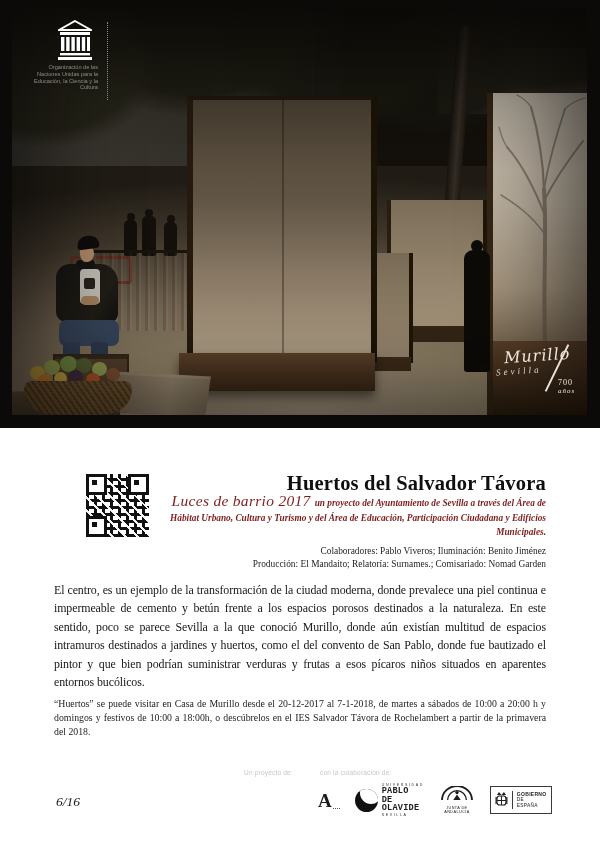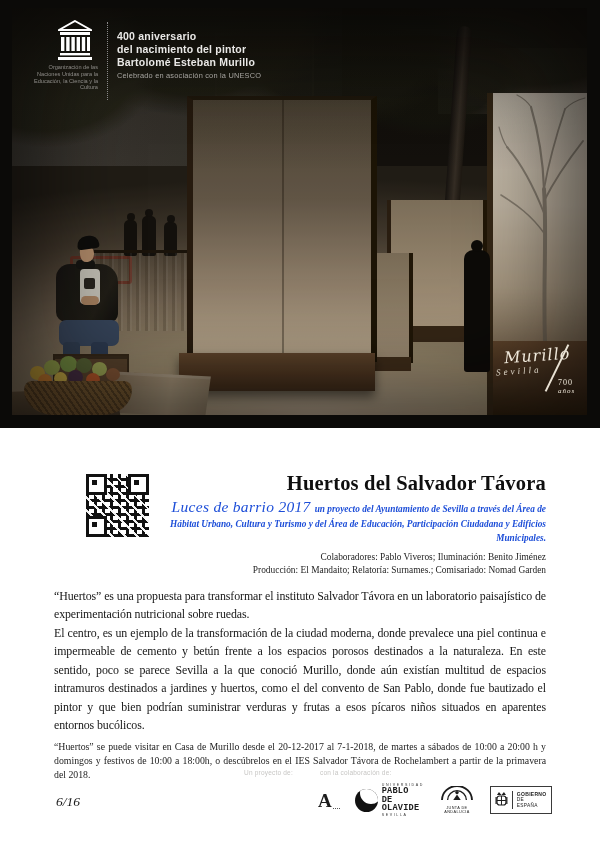--- a/index.html
+++ b/index.html
@@ -132,21 +132,21 @@
     background:
       repeating-linear-gradient(45deg,rgba(255,255,255,.95) 0 2px,transparent 2px 9px),
       repeating-linear-gradient(0deg,#111 0 3px,transparent 3px 7px),
       repeating-linear-gradient(90deg,#111 0 3px,transparent 3px 8px);}
   .qr-f{position:absolute;width:15px;height:15px;border:3px solid #111;background:#fff;}
   .qr-f::after{content:"";position:absolute;left:3px;top:3px;width:5px;height:5px;background:#111;}
   .qr-f.tl{left:2px;top:2px;} .qr-f.tr{right:2px;top:2px;} .qr-f.bl{left:2px;bottom:2px;}
 
   .title-block{flex:1;text-align:right;}
   .art-title{font-size:20.5px;font-weight:bold;letter-spacing:.2px;color:#0f0f0f;line-height:22px;}
-  .art-sub{margin-top:7px;font-style:italic;line-height:12.5px;color:#1d4ed8;}
+  .art-sub{margin-top:1px;font-style:italic;line-height:12.5px;color:#7f1d1d;}
   .art-sub .lead{font-size:15.5px;letter-spacing:.3px;}
   .art-sub .rest{font-size:9.3px;font-weight:bold;}
   .credits{margin-top:6px;font-size:9.4px;line-height:13px;color:#1e1e1e;}
 
   .body-text{margin:10px 54px 0 54px;font-size:11.9px;line-height:18.5px;text-align:justify;
     letter-spacing:-.1px;color:#161616;hyphens:auto;-webkit-hyphens:auto;}
   .body-text p{margin:0;}
   .footnote{margin:5px 54px 0 54px;font-size:9.8px;line-height:14px;text-align:justify;color:#222;hyphens:auto;}
 
   
@@ -280,26 +280,20 @@
           <rect x="13.4" y="17" width="3.4" height="14" fill="#ffffff"></rect>
           <rect x="18.6" y="17" width="3.4" height="14" fill="#ffffff"></rect>
           <rect x="23.8" y="17" width="3.4" height="14" fill="#ffffff"></rect>
           <rect x="29" y="17" width="3" height="14" fill="#ffffff"></rect>
           <rect x="2" y="33" width="30" height="2.4" fill="#ffffff"></rect>
           <rect x="0" y="37" width="34" height="3" fill="#ffffff"></rect>
         </svg>
         <div class="unesco-caption">Organización de las Naciones Unidas para la Educación, la Ciencia y la Cultura</div>
       </div>
       <div class="dotline"></div>
-      <div class="head-text">
-        <div class="head-line">400 aniversario</div>
-        <div class="head-line">del nacimiento del pintor</div>
-        <div class="head-line">Bartolomé Esteban Murillo</div>
-        <div class="head-sub">Celebrado en asociación con la UNESCO</div>
-      </div>
     </div>
   </div>
 
   <div class="content">
 
     <div class="title-row">
       <div class="qr">
         <div class="qr-pat"></div>
         <div class="qr-f tl"></div>
         <div class="qr-f tr"></div>
@@ -312,21 +306,20 @@
           <span class="rest">un proyecto del Ayuntamiento de Sevilla a través del Área de Hábitat Urbano, Cultura y Turismo y del Área de Educación, Participación Ciudadana y Edificios Municipales.</span>
         </div>
         <div class="credits">
           <div>Colaboradores: Pablo Viveros; Iluminación: Benito Jiménez</div>
           <div>Producción: El Mandaito; Relatoría: Surnames.; Comisariado: Nomad Garden</div>
         </div>
       </div>
     </div>
 
     <div class="body-text">
-      <p>“Huertos” es una propuesta para transformar el instituto Salvador Távora en un laboratorio paisajístico de experimentación nutricional sobre ruedas.</p>
       <p>El centro, es un ejemplo de la transformación de la ciudad moderna, donde prevalece una piel continua e impermeable de cemento y betún frente a los espacios porosos destinados a la naturaleza. En este sentido, poco se parece Sevilla a la que conoció Murillo, donde aún existían multitud de espacios intramuros destinados a jardines y huertos, como el del convento de San Pablo, donde fue bautizado el pintor y que bien podrían suministrar verduras y frutas a esos pícaros niños situados en aparentes entornos bucólicos.</p>
     </div>
 
     <div class="footnote">“Huertos” se puede visitar en Casa de Murillo desde el 20-12-2017 al 7-1-2018, de martes a sábados de 10:00 a 20:00 h y domingos y festivos de 10:00 a 18:00h, o descúbrelos en el IES Salvador Távora de Rochelambert a partir de la primavera del 2018.</div>
 
     <div class="page-num">6/16</div>
     <div class="flabel lbl-project">Un proyecto de:</div>
     <div class="flabel lbl-collab">con la colaboración de:</div>
 
 

